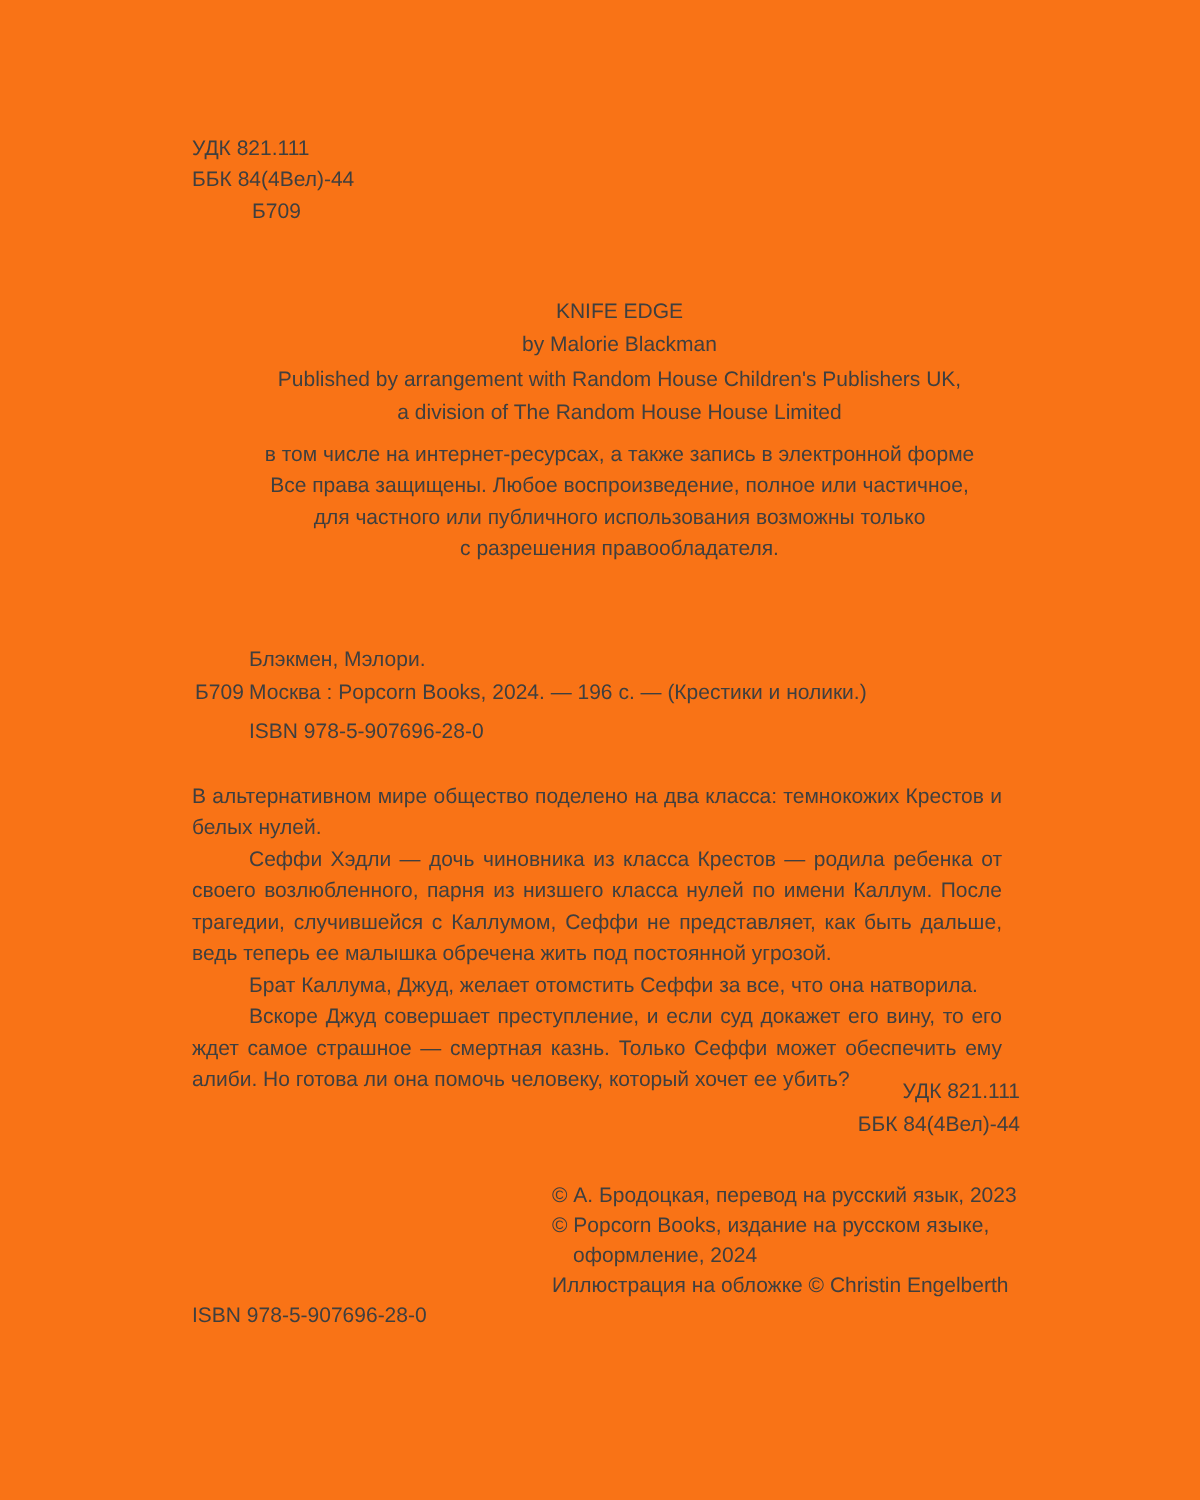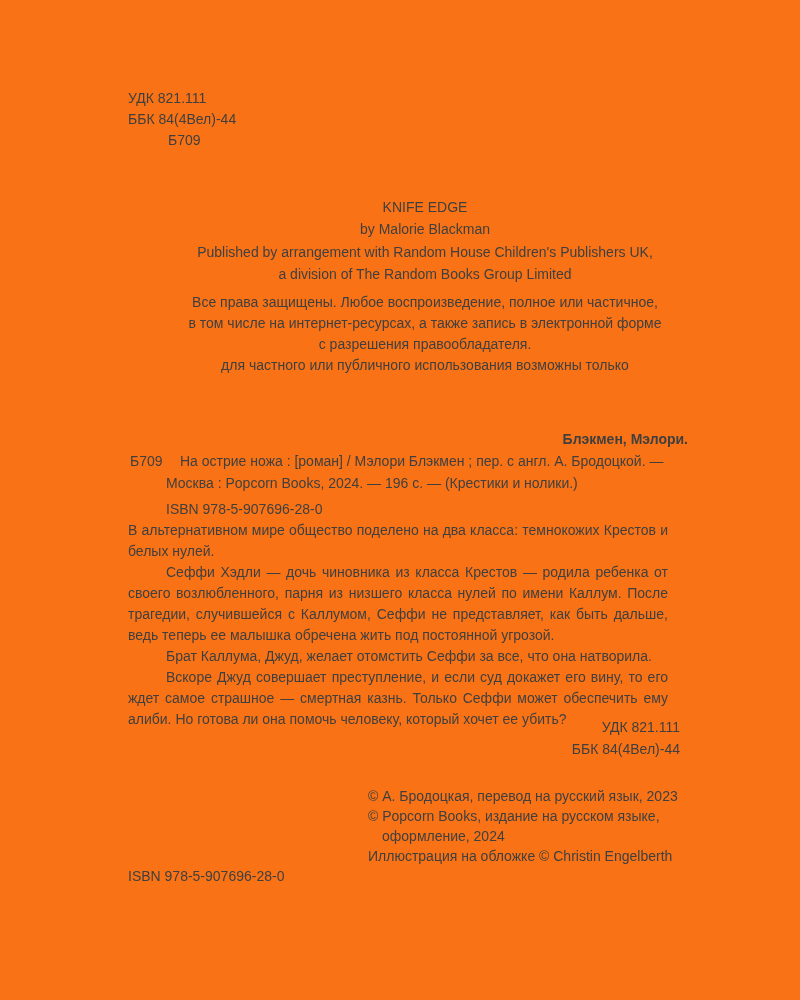--- a/index.html
+++ b/index.html
@@ -24,37 +24,37 @@
     position: absolute;
     left: 128px;
     top: 88px;
     line-height: 21px;
   }
   .top-codes .indent { padding-left: 40px; }
 
   
   .centered {
     position: absolute;
-    left: 128px;
+    left: 116px;
     width: 594px;
     text-align: center;
   }
   .title-block { top: 196px; line-height: 22px; }
   .publisher-block { top: 241px; line-height: 22px; }
   .rights-block { top: 292px; line-height: 21px; }
 
   
   .catalog-card {
     position: absolute;
     left: 128px;
     top: 428px;
     width: 560px;
     line-height: 22px;
   }
-  .card-author { font-weight: 700; padding-left: 38px; text-align: right; }
+  .card-author { font-weight: 400; padding-left: 38px; }
   .card-entry-first { position: relative; padding-left: 52px; }
   .card-entry-first .hang-code { position: absolute; left: 2px; top: 0; }
   .card-entry { padding-left: 38px; }
   .card-isbn { padding-left: 38px; margin-top: 4px; }
 
   
   .annotation {
     position: absolute;
     left: 128px;
     top: 520px;
@@ -107,35 +107,34 @@
     <div class="indent">Б709</div>
   </div>
 
   <div class="centered title-block">
     <div>KNIFE EDGE</div>
     <div>by Malorie Blackman</div>
   </div>
 
   <div class="centered publisher-block">
     <div>Published by arrangement with Random House Children's Publishers UK,</div>
-    <div>a division of The Random Books Group Limited</div>
+    <div>a division of The Random House House Limited</div>
   </div>
 
   <div class="centered rights-block">
+    <div>в том числе на интернет-ресурсах, а также запись в электронной форме</div>
     <div>Все права защищены. Любое воспроизведение, полное или частичное,</div>
-    <div>в том числе на интернет-ресурсах, а также запись в электронной форме</div>
+    <div>для частного или публичного использования возможны только</div>
     <div>с разрешения правообладателя.</div>
-    <div>для частного или публичного использования возможны только</div>
   </div>
 
   <div class="catalog-card">
     <div class="card-author">Блэкмен, Мэлори.</div>
     <div class="card-entry-first">
       <span class="hang-code">Б709</span>
-      <span>На острие ножа : [роман] / Мэлори Блэкмен ; пер. с англ. А. Бродоцкой. —</span>
     </div>
     <div class="card-entry">Москва : Popcorn Books, 2024. — 196 с. — (Крестики и нолики.)</div>
     <div class="card-isbn">ISBN 978-5-907696-28-0</div>
   </div>
 
   <div class="annotation">
     <p class="first">В альтернативном мире общество поделено на два класса: темнокожих Крестов и белых нулей.</p>
     <p>Сеффи Хэдли — дочь чиновника из класса Крестов — родила ребенка от своего возлюбленного, парня из низшего класса нулей по имени Каллум. После трагедии, случившейся с Каллумом, Сеффи не представляет, как быть дальше, ведь теперь ее малышка обречена жить под постоянной угрозой.</p>
     <p>Брат Каллума, Джуд, желает отомстить Сеффи за все, что она натворила.</p>
     <p>Вскоре Джуд совершает преступление, и если суд докажет его вину, то его ждет самое страшное — смертная казнь. Только Сеффи может обеспечить ему алиби. Но готова ли она помочь человеку, который хочет ее убить?</p>

